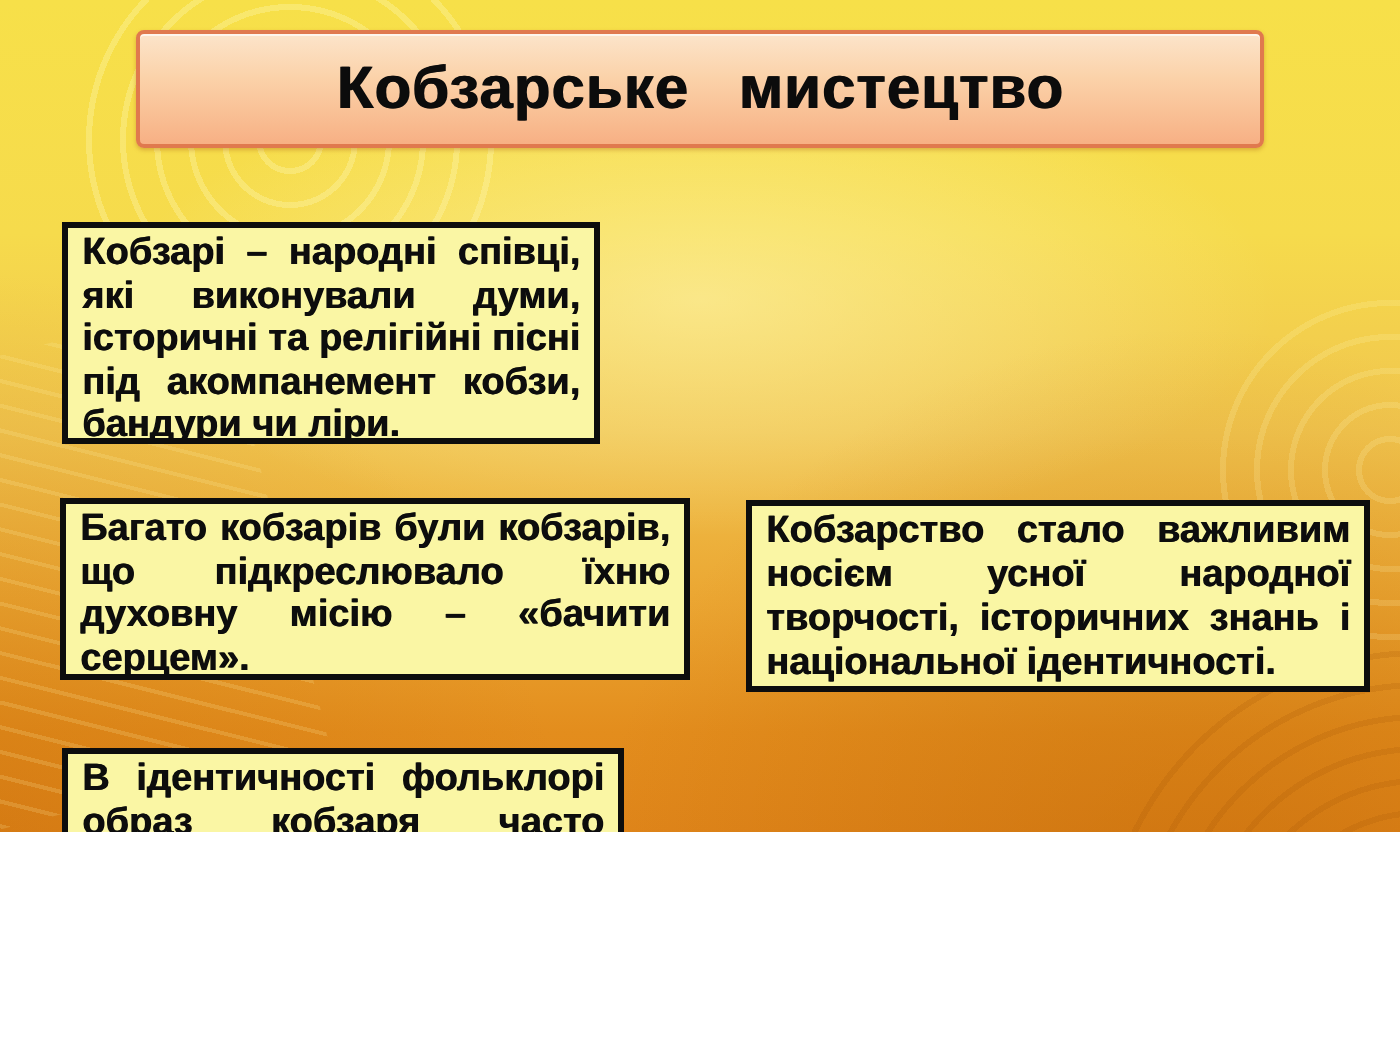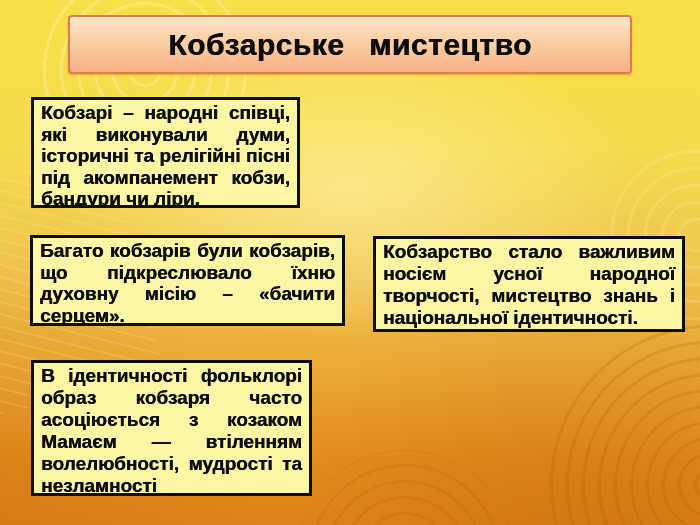--- a/index.html
+++ b/index.html
@@ -2,21 +2,21 @@
 <html><head>
 <meta charset="utf-8">
 <style>
   * { margin: 0; padding: 0; box-sizing: border-box; }
   html, body { width: 700px; height: 525px; overflow: hidden; }
   body { font-family: "Liberation Sans", "DejaVu Sans", sans-serif; }
 
   .slide {
     position: relative;
     width: 700px;
-    height: 525px;
+    height: 416px;
     overflow: hidden;
     background:
       radial-gradient(circle at 85% 112%, rgba(180,92,0,0.38), rgba(180,92,0,0) 40%),
       radial-gradient(circle at -6% 112%, rgba(185,95,0,0.32), rgba(185,95,0,0) 38%),
       radial-gradient(ellipse 55% 38% at 50% 36%, rgba(255,247,185,0.55), rgba(255,247,185,0) 75%),
       linear-gradient(180deg, #f7e049 0%, #f6db4c 28%, #f0c44e 52%, #eba632 72%, #e38d1d 88%, #df851a 100%);
   }
 
   
   .swirl { position: absolute; border-radius: 50%; pointer-events: none; }
@@ -65,20 +65,21 @@
     background: #faf6a4;
     border: 3px solid #0d0d0d;
     color: #0d0d0d;
     font-size: 19px;
     font-weight: bold;
     line-height: 21.5px;
     text-align: justify;
     padding: 2px 7px 0 7px;
     text-shadow: 0.4px 0 0 #0d0d0d;
     overflow: hidden;
+    margin-top: 14px;
   }
   .b1 { left: 31px;  top: 97px;  width: 269px; height: 111px; }
   .b2 { left: 313px; top: 100px; width: 365px; height: 108px; }
   .b3 { left: 30px;  top: 235px; width: 315px; height: 91px;  }
   .b4 { left: 373px; top: 236px; width: 312px; height: 96px;  line-height: 22px; }
   .b5 { left: 31px;  top: 360px; width: 281px; height: 136px; line-height: 22px; }
   .b6 { left: 325px; top: 359px; width: 350px; height: 139px; line-height: 22px; }
 </style>
 </head>
 <body>
@@ -90,16 +91,16 @@
   <div class="swirl swirl-dark swirl-3"></div>
   <div class="swirl swirl-light swirl-4"></div>
   <div class="streaks"></div>
 
   <div class="title-box">
     <span class="title-text">Кобзарське мистецтво</span>
   </div>
 
   <div class="tbox b1">Кобзарі – народні співці, які виконували думи, історичні та релігійні пісні під акомпанемент кобзи, бандури чи ліри.</div>
   <div class="tbox b3">Багато кобзарів були кобзарів, що підкреслювало їхню духовну місію – «бачити серцем».</div>
-  <div class="tbox b4">Кобзарство стало важливим носієм усної народної творчості, мистецтво знань і національної ідентичності.</div>
+  <div class="tbox b4">Кобзарство стало важливим носієм усної народної творчості, історичних знань і національної ідентичності.</div>
   <div class="tbox b5">В ідентичності фольклорі образ кобзаря часто асоціюється з козаком Мамаєм — втіленням волелюбності, мудрості та незламності</div>
 
 </div>
 
 </body></html>

